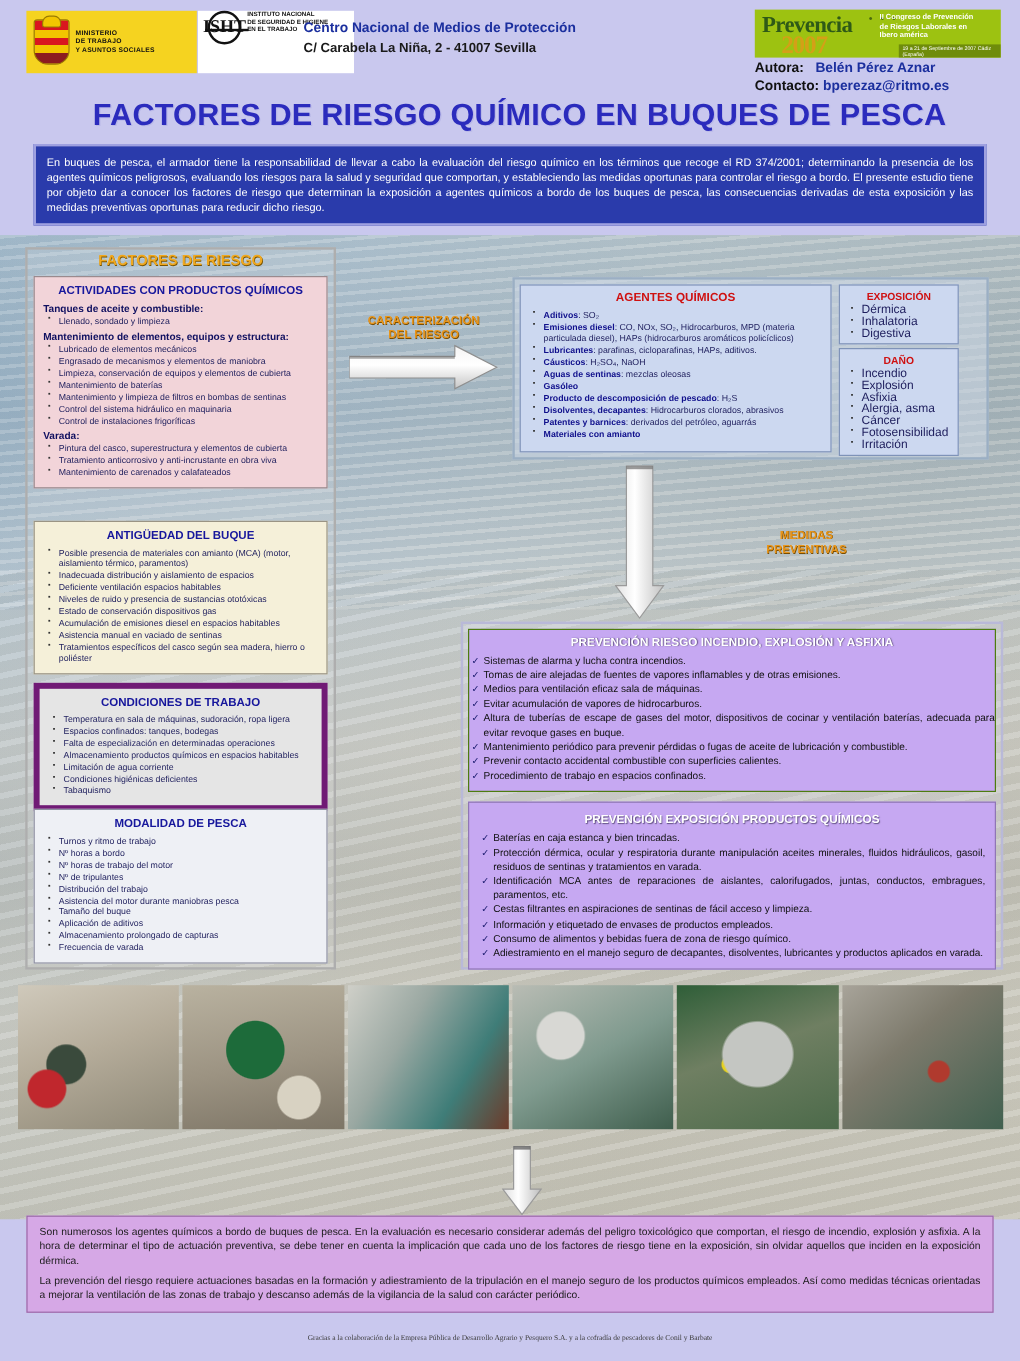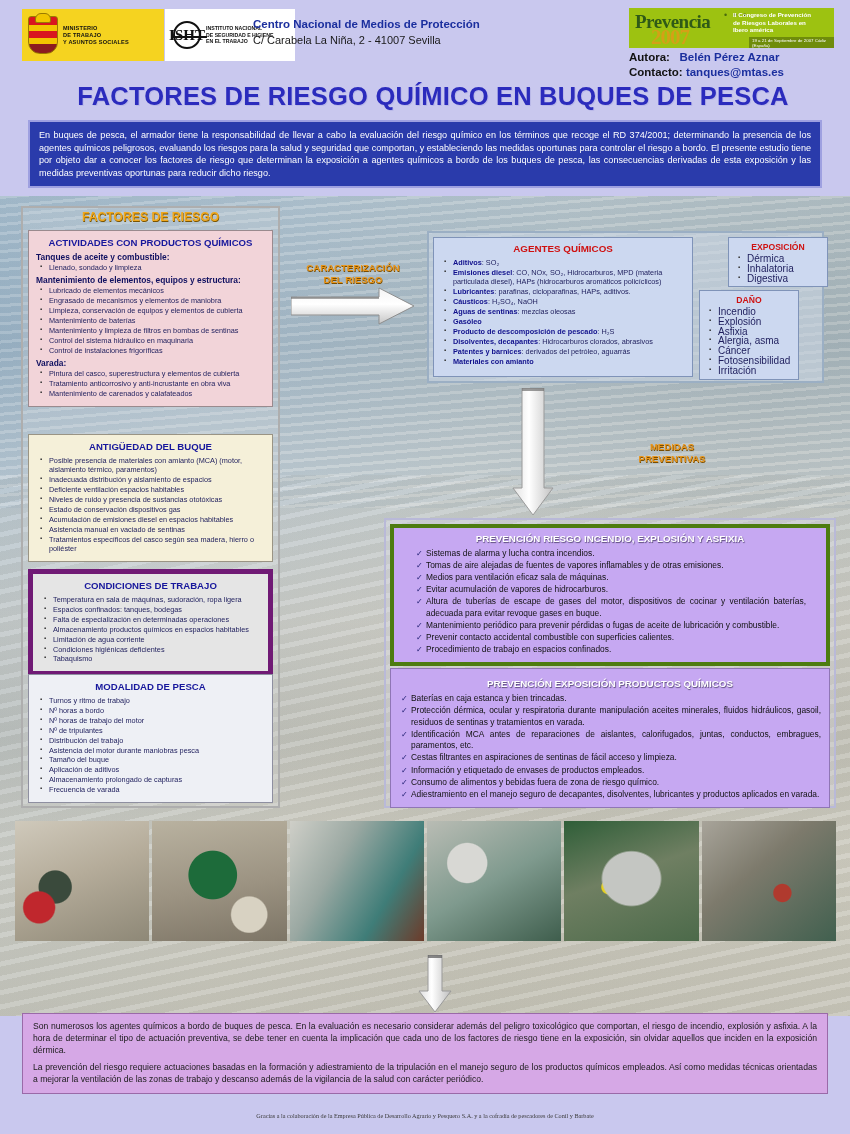--- a/index.html
+++ b/index.html
@@ -29,34 +29,34 @@
   }
   .shield::after{
     content:""; position:absolute; left:50%; top:-4px; transform:translateX(-50%);
     width:14px; height:8px; background:#f2c500; border:1px solid #9a7a00; border-radius:6px 6px 2px 2px;
   }
   .logo-mtas-text {
     font-size:5.6px; line-height:7px; font-weight:bold; color:#111; margin-left:5px; letter-spacing:.2px;
   }
   .logo-insht {
     position:absolute; left:165px; top:9px; width:130px; height:52px;
-    background:#ffffff; display:flex; align-items:center; padding-left:8px;
+    background:#ffffff; display:flex; padding-left:8px;
   }
   .insht-mark {
     width:28px;height:28px;flex:0 0 28px;border:2px solid #111;border-radius:50%;
     position:relative; display:flex;align-items:center;justify-content:center;
     font-size:15px;font-weight:bold;color:#111;font-family:"Liberation Serif",serif;
   }
   .insht-mark::before{content:"";position:absolute;left:-4px;top:13px;width:36px;height:2px;background:#111;}
   .logo-insht-text{font-size:5.2px;line-height:6.6px;font-weight:bold;color:#111;margin-left:5px;}
   .header-addr {
     position:absolute; left:253px; top:16px; width:360px;
     color:#1b2f9e; font-size:11.5px; font-weight:bold; line-height:16px;
   }
-  .header-addr .line2 { font-weight:normal; color:#1a1a1a; font-size:11px;}
+  .header-addr .line2 { font-weight:bold; color:#1a1a1a; font-size:11px;}
   .prevencia {
     position:absolute; left:629px; top:8px; width:205px; height:40px;
     background:#9dc211; overflow:hidden;
   }
   .prev-word{
     position:absolute;left:6px;top:3px;font-size:19px;font-weight:bold;color:#2f5a17;
     font-family:"Liberation Serif",serif; letter-spacing:-.5px;
   }
   .prev-year{
     position:absolute;left:22px;top:17px;font-size:21px;font-weight:bold;color:#d4a017;
@@ -173,21 +173,21 @@
     position:absolute;left:427px;top:231px;width:397px;height:152px;
     border:2px solid #9bafc4;background:rgba(205,216,232,.55);
   }
   .box-agentes{
     position:absolute;left:433px;top:237px;width:260px;height:140px;
     background:#ccd8f0;border:1px solid #7f93b8;padding:4px 6px;
   }
   .box-agentes .box-title{color:#cf1111;font-size:9.8px;}
   .box-agentes ul.bl li b{color:#10108c;}
   .box-expos{
-    position:absolute;left:728px;top:237px;width:100px;
+    position:absolute;left:699px;top:237px;width:100px;
     background:#ccd8f0;border:1px solid #7f93b8;padding:3px 5px;
   }
   .box-dano{
     position:absolute;left:699px;top:290px;width:100px;
     background:#ccd8f0;border:1px solid #7f93b8;padding:3px 5px;
   }
   .box-expos .box-title,.box-dano .box-title{color:#cf1111;font-size:8.6px;margin-bottom:2px;}
   .box-expos ul.bl li,.box-dano ul.bl li{font-size:10px;line-height:9.3px;}
 
   
@@ -198,21 +198,21 @@
     text-shadow:.5px .5px 0 #7a4d00;
   }
 
   
   .prev-frame{
     position:absolute;left:384px;top:518px;width:452px;height:290px;
     border:2px solid #b9b9d8;background:rgba(225,225,240,.25);
   }
   .box-prev1{
     position:absolute;left:390px;top:524px;width:440px;
-    background:#c6a8f2;border:4px solid #4d7c0f;padding:4px 20px 6px;
+    background:#c6a8f2;border:1px solid #4d7c0f;padding:4px 0 6px;
   }
   .box-prev2{
     position:absolute;left:390px;top:668px;width:440px;
     background:#c6a8f2;border:1px solid #8f76b5;padding:8px 8px 6px;
   }
   .prev-head{
     text-align:center;font-weight:bold;font-size:9.8px;color:#ffffff;
     text-shadow:.7px .7px 1px #5a4a7a; margin:1px 0 4px;
   }
 
@@ -294,21 +294,21 @@
     <div class="prev-date">19 a 21 de Septiembre de 2007  Cádiz (España)</div>
   </div>
 
   <div class="author-block">
     <div>
       <span class="lbl">Autora:</span>
       &nbsp;&nbsp;<span>Belén Pérez Aznar</span>
     </div>
     <div>
       <span class="lbl">Contacto:</span>
-      <span>tanques@mtas.es</span>
+      <span>bperezaz@ritmo.es</span>
     </div>
   </div>
 </div>
 
 <div class="poster-title">FACTORES DE RIESGO QUÍMICO EN BUQUES DE PESCA</div>
 <div class="abstract">En buques de pesca, el armador tiene la responsabilidad de llevar a cabo la evaluación del riesgo químico en los términos que recoge el RD 374/2001; determinando la presencia de los agentes químicos peligrosos, evaluando los riesgos para la salud y seguridad que comportan, y estableciendo las medidas oportunas para controlar el riesgo a bordo. El presente estudio tiene por objeto dar a conocer los factores de riesgo que determinan la exposición a agentes químicos a bordo de los buques de pesca, las consecuencias derivadas de esta exposición y las medidas preventivas oportunas para reducir dicho riesgo.</div>
 
 <div class="water"></div>
 
 <div class="left-frame"></div>

